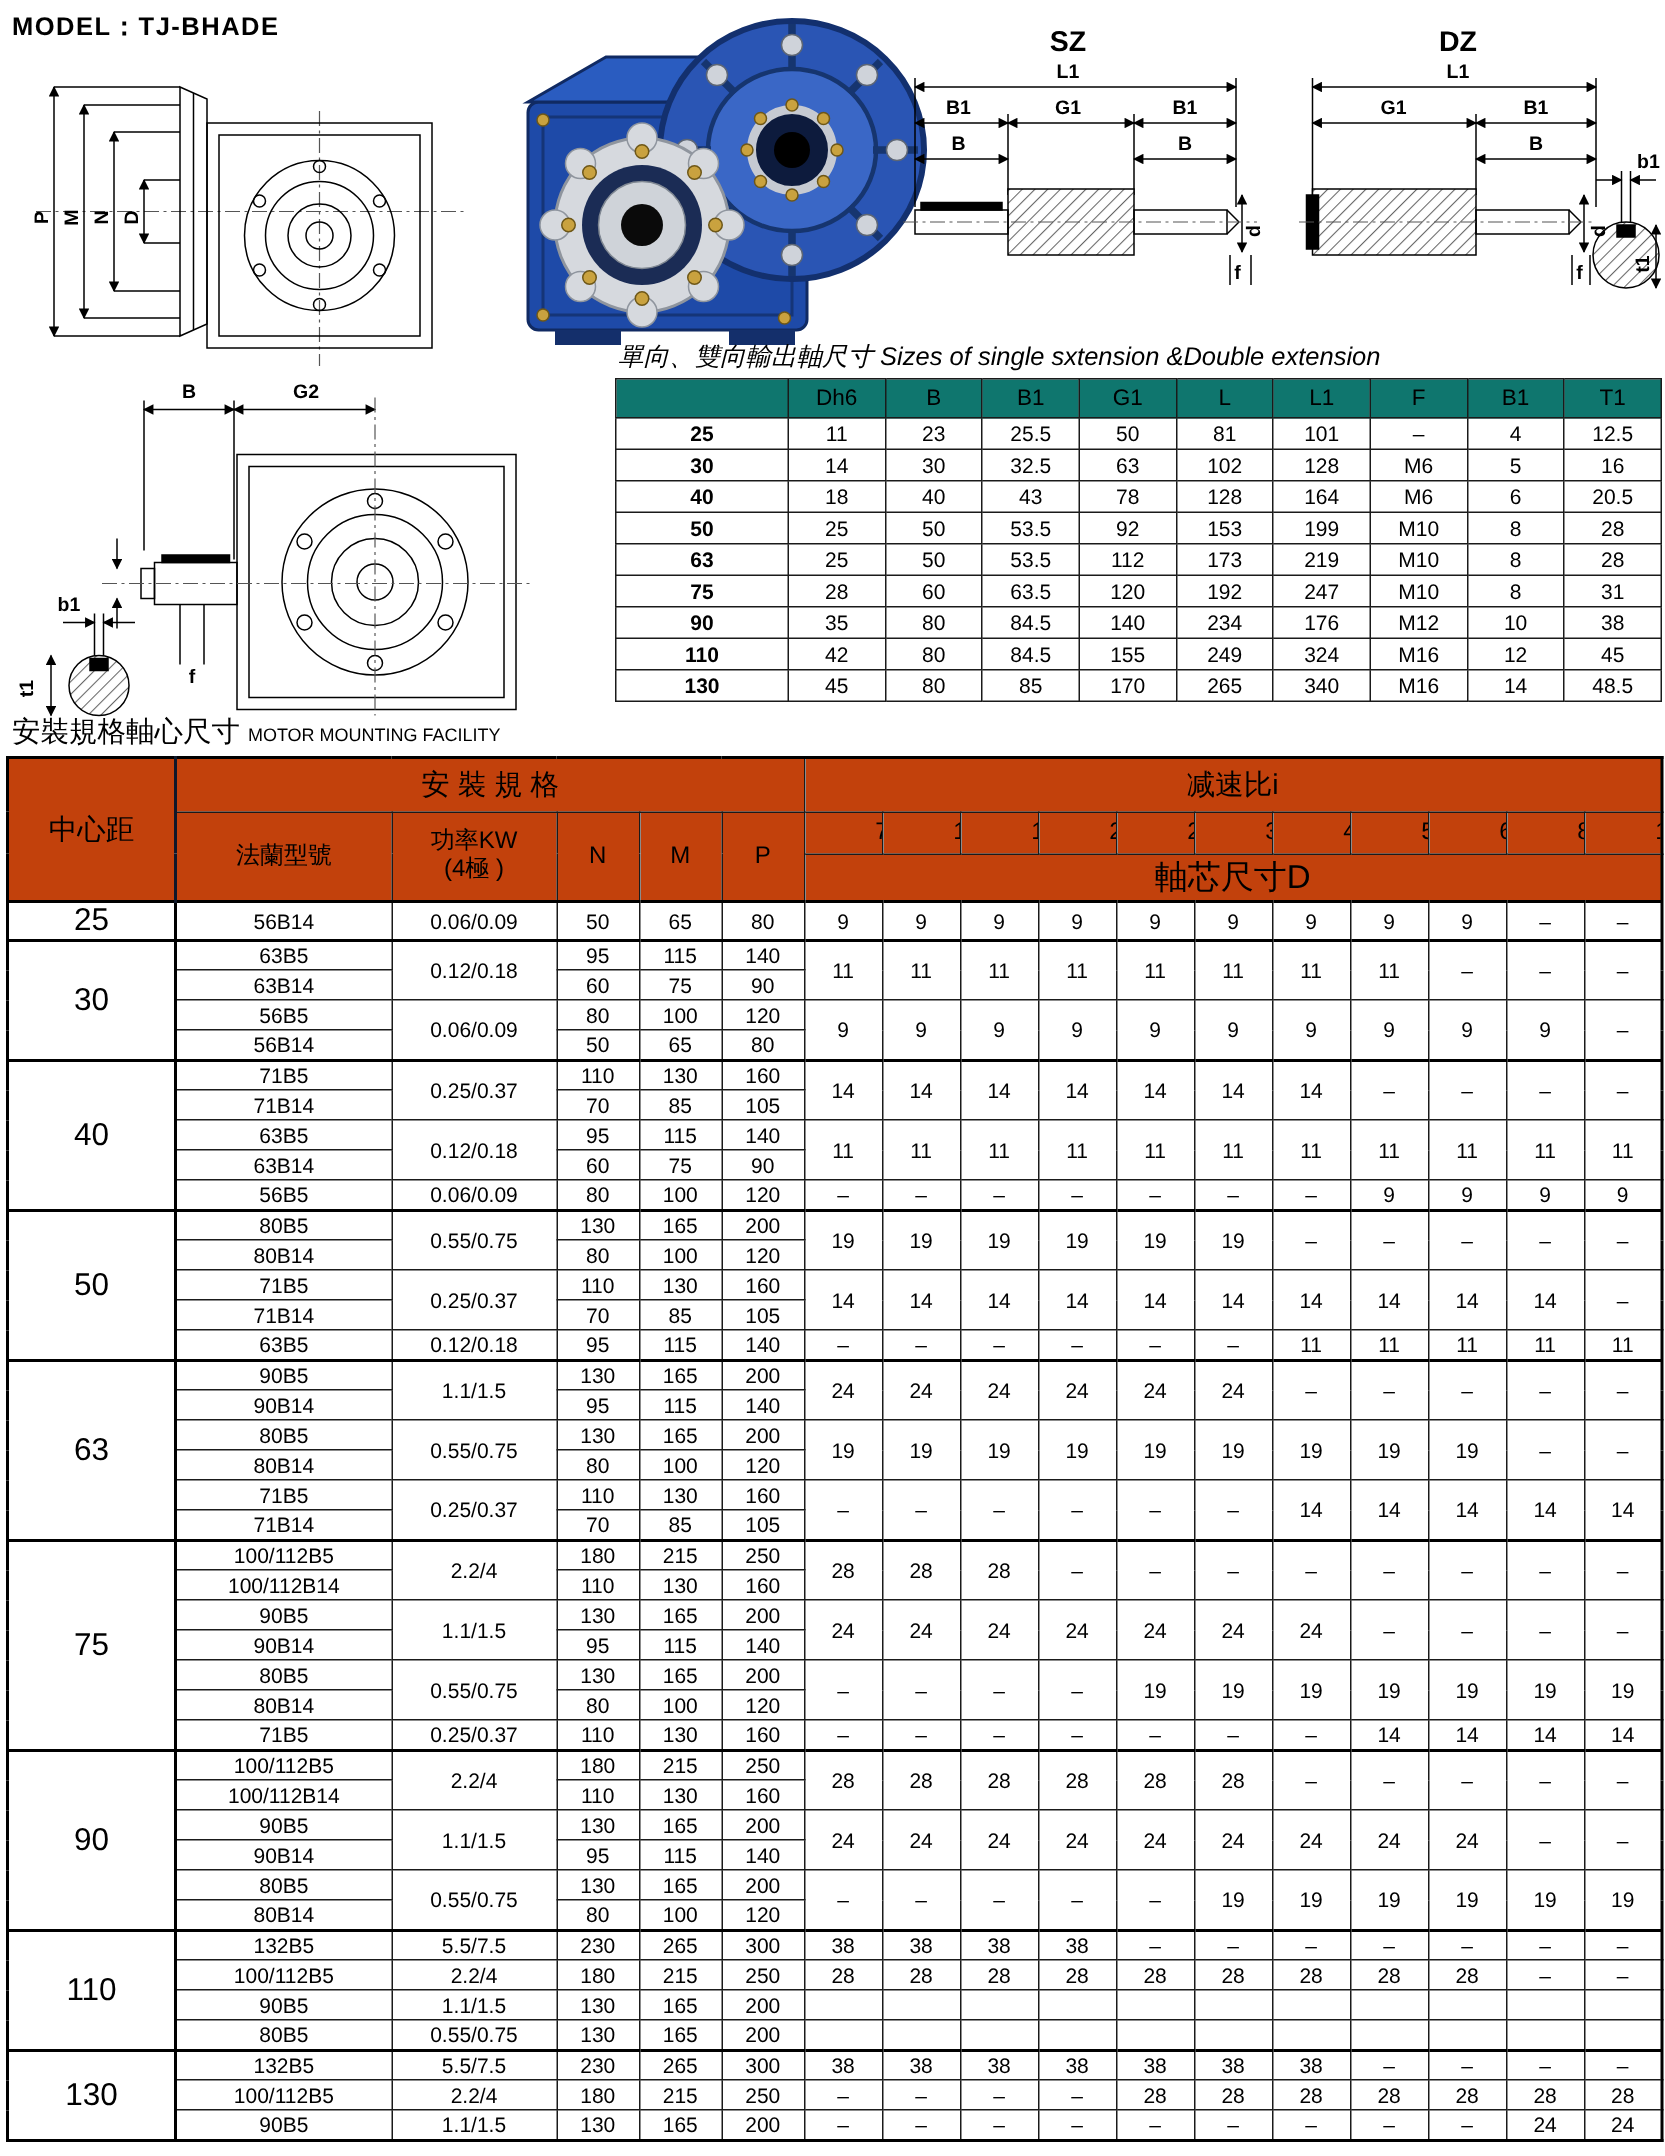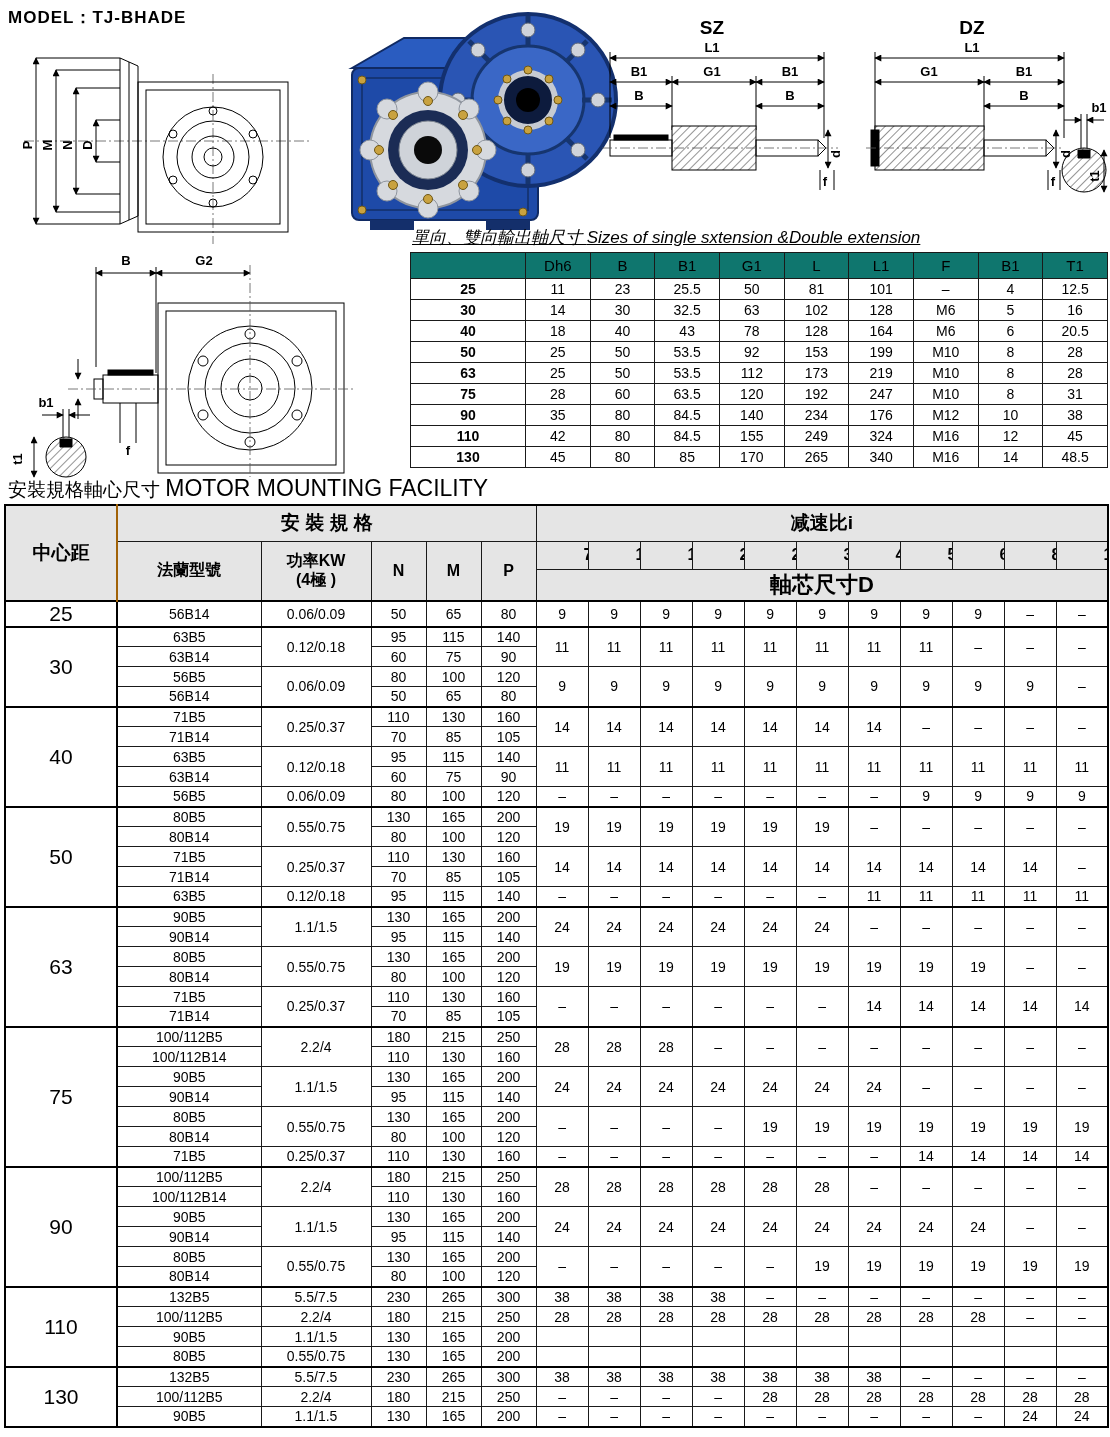--- a/index.html
+++ b/index.html
@@ -8,26 +8,26 @@
     width:1110px; height:1437px; position:relative;
     font-family:"Liberation Sans", sans-serif; color:#000;
   }
   .abs { position:absolute; }
   .page-title {
     position:absolute; left:8px; top:6px; margin:0;
     font-size:17px; font-weight:bold; letter-spacing:1px;
   }
   .caption {
     position:absolute; left:412px; top:226px; width:696px;
-    font-size:17px; font-style:italic; white-space:nowrap;text-decoration:underline;
+    font-size:17px; font-style:italic; white-space:nowrap;
   }
   .section-title {
     position:absolute; left:8px; top:475px; font-size:19px; white-space:nowrap;
   }
-  .section-title .en { font-size:23px; }
+  .section-title .en { font-size:12px; }
 
   
   table { border-collapse:collapse; }
   .shaft-table {
     position:absolute; left:410px; top:252px; width:698px; table-layout:fixed;
   }
   .shaft-table th, .shaft-table td {
     border:1px solid #1a1a1a; text-align:center; font-size:14px; padding:0; height:21px;
   }
   .shaft-table thead th { background:#0f766e; height:26px; font-weight:normal; font-size:15px; }
@@ -35,29 +35,29 @@
 
   
   .main-table {
     position:absolute; left:4px; top:504px; width:1104px; table-layout:fixed;
     border:2px solid #000;
   }
   .main-table th, .main-table td {
     border:1px solid #1a1a1a; text-align:center; padding:0; font-size:14px; height:20px;
     overflow:hidden; white-space:nowrap;
   }
-  .main-table thead th { background:#e5e5e5; font-weight:bold; }
+  .main-table thead th { background:#c2410c; font-weight:normal; }
   .main-table thead .h1 th { font-size:19px; height:36px; }
   .main-table thead .h2 th { font-size:16px; height:28px; }
   .main-table thead .h2 th.ratio-th { font-size:16px;padding-left:47px; }
   .main-table thead .h3 th { font-size:22px; height:16px; }
   .main-table thead th.power-th { font-size:16px; line-height:1.15; }
   .main-table tbody tr.grp th, .main-table tbody tr.grp td { border-top:2px solid #000; }
   .main-table tbody th.cd { font-size:21px; font-weight:normal; border-right:2px solid #000; background:#fff; }
-  .main-table thead th.cdh { font-size:19px; border-right:2px solid #a16207; }
+  .main-table thead th.cdh { font-size:19px; border-right:2px solid #0f172a; }
 
   
   svg text { fill:#000; font-family:"Liberation Sans", sans-serif; }
   .dimlab { font-size:13px; font-weight:bold; }
   .dtitle { font-size:19px; font-weight:bold; }
   .thin { stroke:#000; stroke-width:1; fill:none; }
   .cl { stroke:#555; stroke-width:0.8; fill:none; stroke-dasharray:10 3 2 3; }
 </style>
 </head>
 <body>

